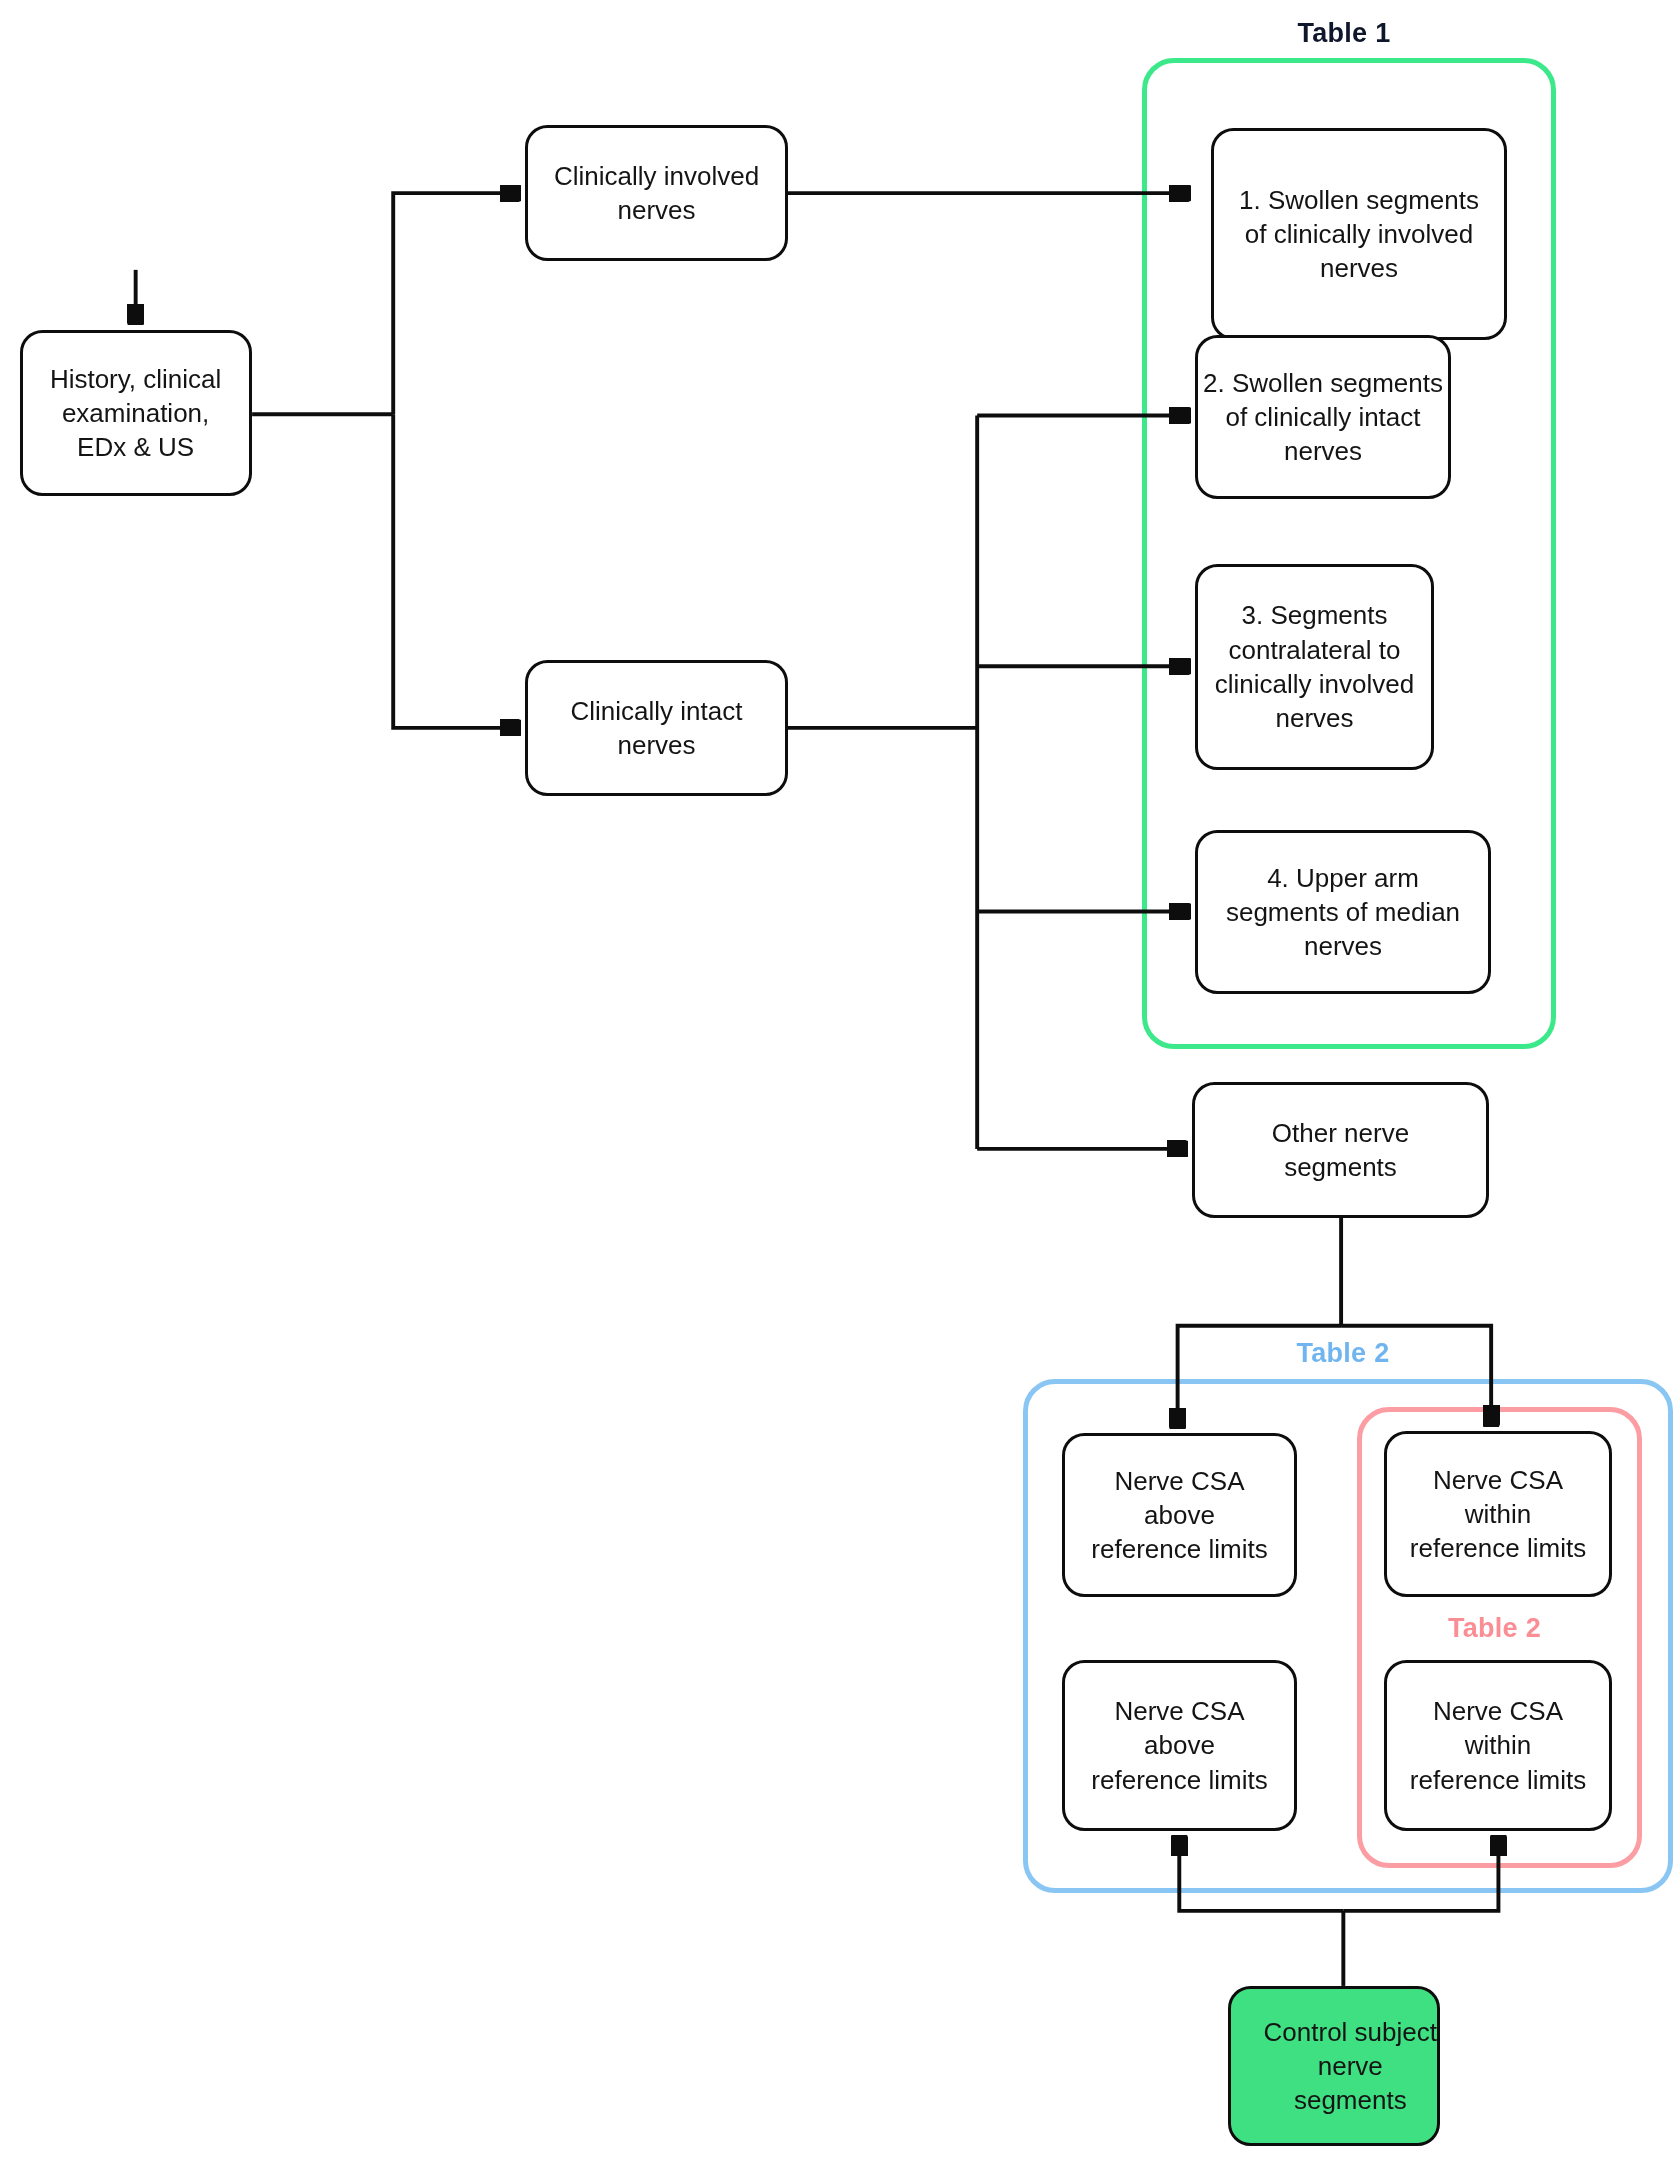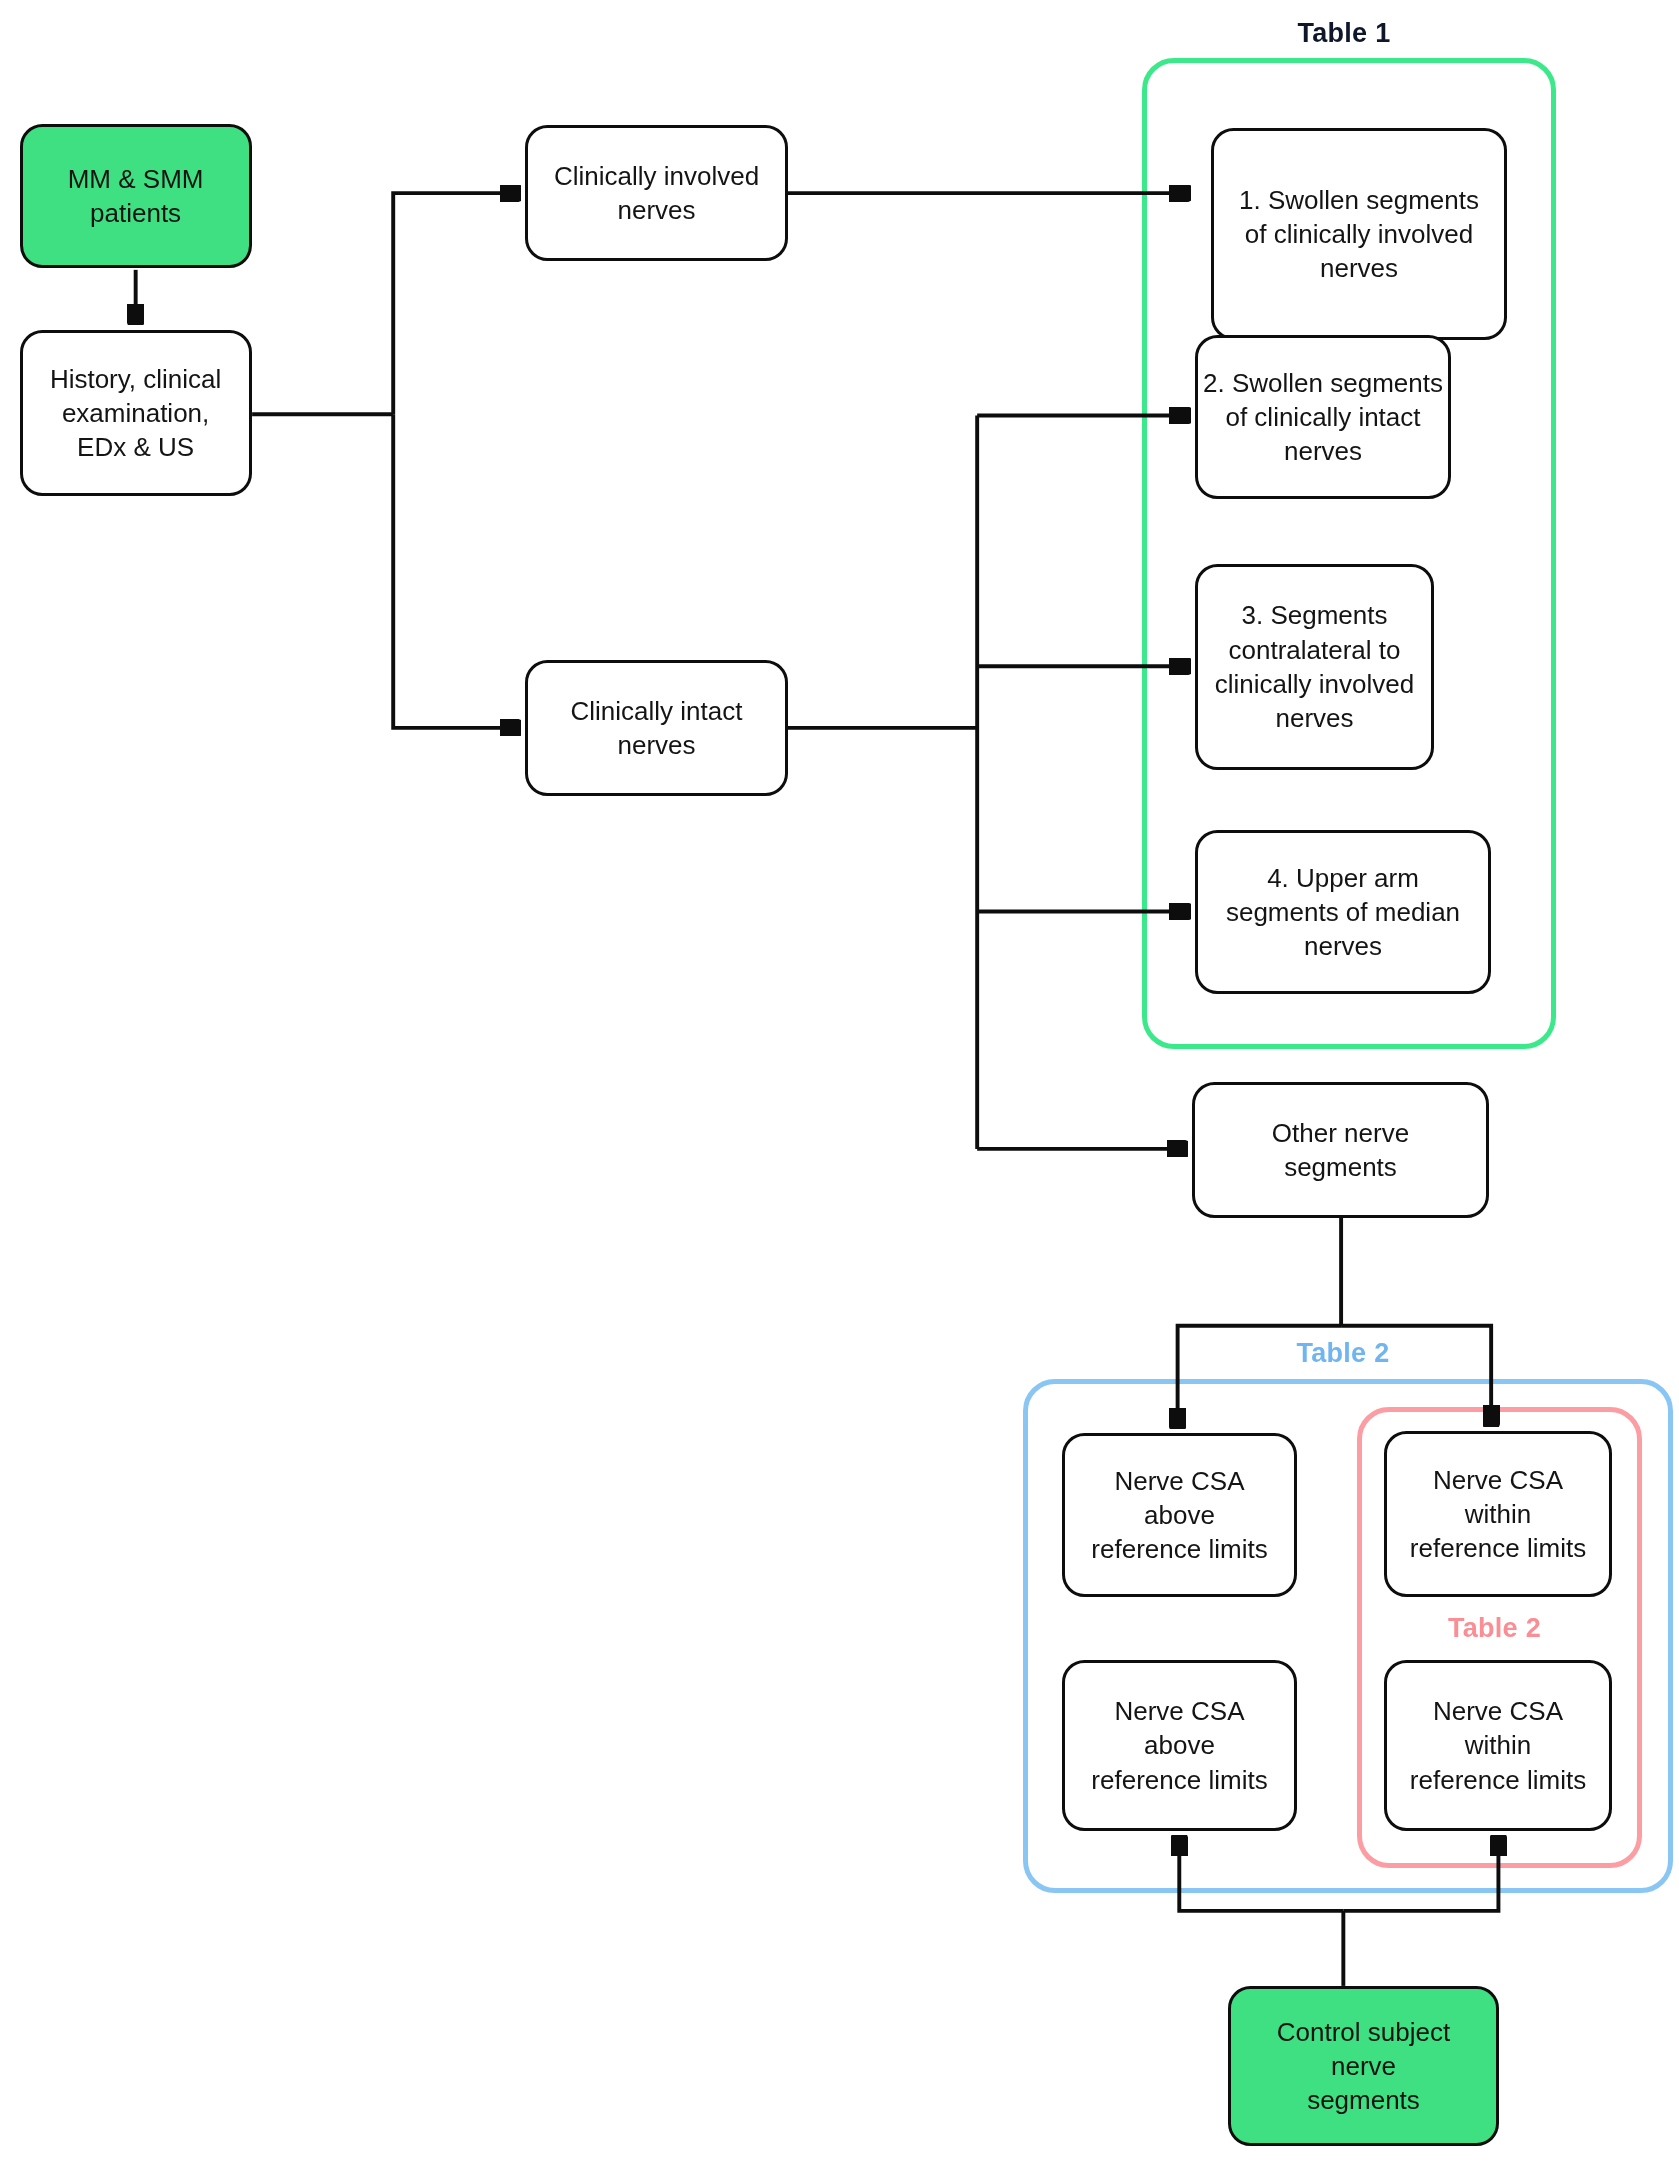--- a/index.html
+++ b/index.html
@@ -101,24 +101,20 @@
 
     <path d="M 2395 2174 L 2395 2368"></path>
     <path d="M 2395 2368 L 2103 2368 L 2103 2552" marker-end="url(#arrow)"></path>
     <path d="M 2395 2368 L 2663 2368 L 2663 2548" marker-end="url(#arrow)"></path>
 
     <path d="M 2399 3547 L 2399 3413"></path>
     <path d="M 2399 3413 L 2106 3413 L 2106 3278" marker-end="url(#arrow)"></path>
     <path d="M 2399 3413 L 2676 3413 L 2676 3278" marker-end="url(#arrow)"></path>
   </svg>
 
-  <div class="node green" style="left:19.6px; top:124px; width:232px; height:144px;">
-    <span class="node-label">MM &amp; SMM
-patients</span>
-  </div>
 
   <div class="node" style="left:19.6px; top:330px; width:232px; height:166px;">
     <span class="node-label">History, clinical
 examination,
 EDx &amp; US</span>
   </div>
 
   <div class="node" style="left:525px; top:125px; width:263px; height:136px;">
     <span class="node-label">Clinically involved
 nerves</span>
@@ -176,20 +172,20 @@
 above
 reference limits</span>
   </div>
 
   <div class="node" style="left:1384px; top:1660px; width:228px; height:171px;">
     <span class="node-label">Nerve CSA
 within
 reference limits</span>
   </div>
 
-  <div class="node green" style="left:1228px; top:1986px; width:271px; height:160px;">
+  <div class="node green" style="left:1228px; top:1986px; width:212px; height:160px;justify-content:flex-end;">
     <span class="node-label">Control subject
 nerve
 segments</span>
   </div>
 
 </div>
 
 
 </body></html>

